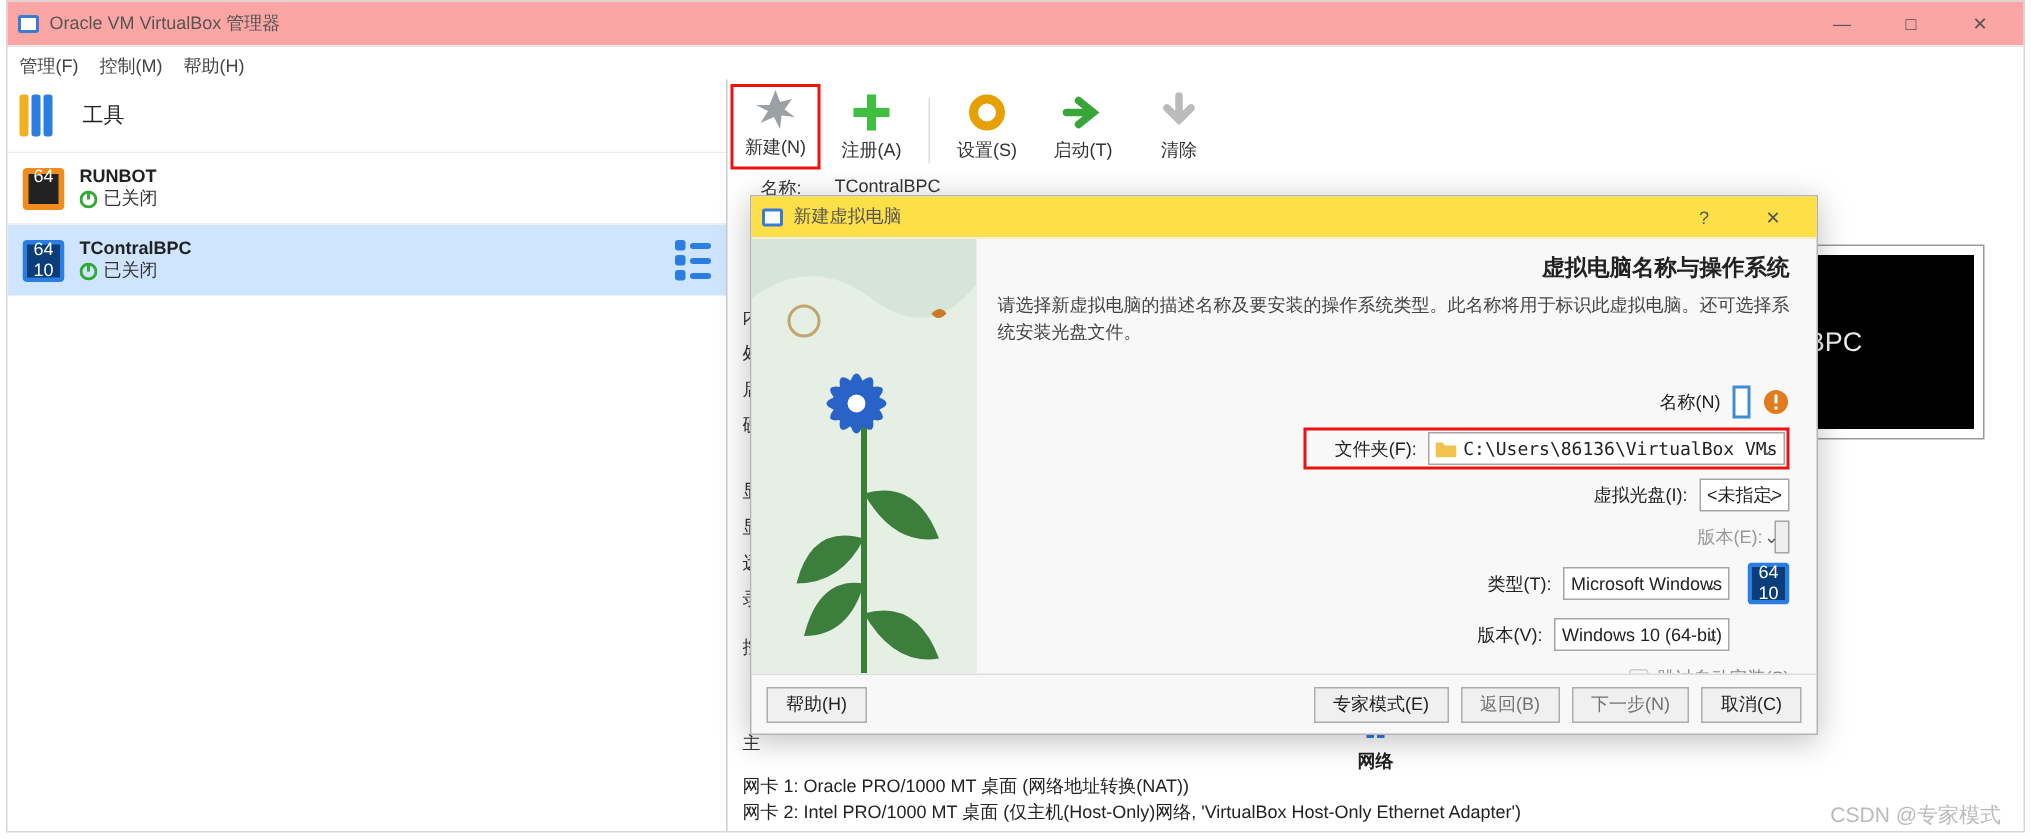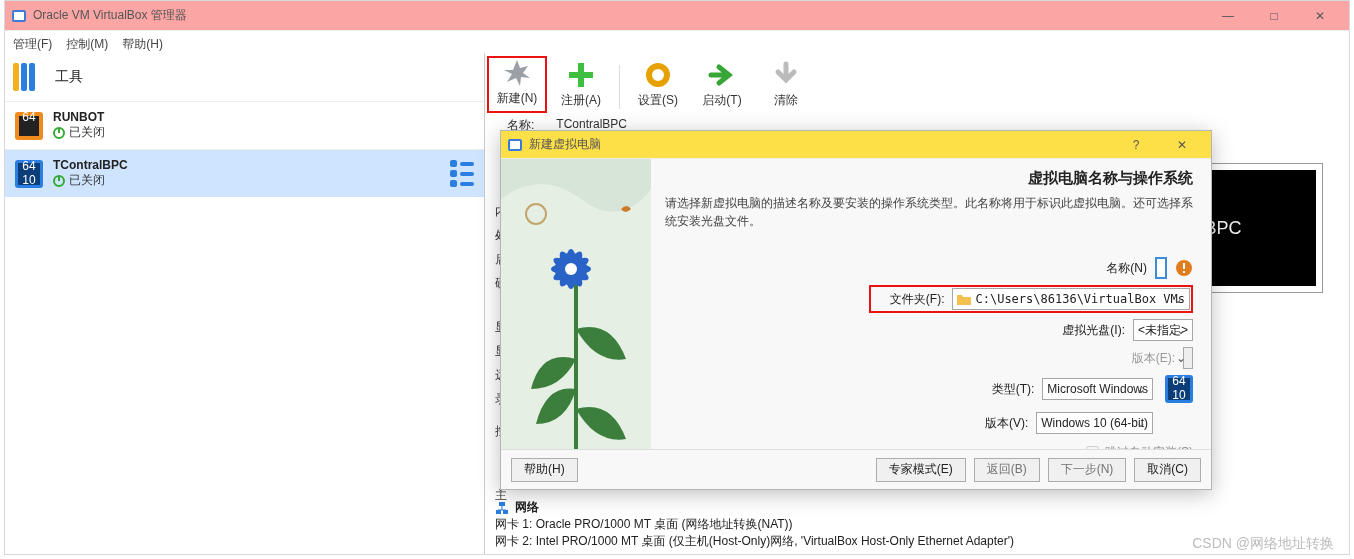--- a/index.html
+++ b/index.html
@@ -33,21 +33,21 @@
   .toolbar { height:60px; display:flex; align-items:flex-end; padding:2px 0 0 0; gap:4px;}
   .tbitem { width:60px; display:flex; flex-direction:column; align-items:center; justify-content:flex-end; padding-bottom:4px; cursor:default; color:#333;}
   .tbitem.highlight { border:2px solid #e11; margin-left:2px;}
   .tbitem .lbl { margin-top:2px;}
   .tbsep { width:1px; height:44px; background:#ddd; margin:0 4px 4px 4px;}
   .plus { width:30px; height:30px; }
   .gear { width:30px; height:30px; }
   .arrow { width:30px; height:30px;}
 
   .detail-line { padding:0 10px; color:#333; display:flex; gap:22px; margin-left:12px;}
-  .section-title { font-weight:bold; display:flex; align-items:center; gap:6px; margin-top:4px;}
+  .section-title { font-weight:bold; display:flex; align-items:center; gap:6px; margin-top:4px;flex-direction:column;}
   .preview { position:absolute; right:26px; top:110px; width:220px; height:130px; border:1px solid #999; padding:6px; background:#fff;}
   .preview .inner { width:100%; height:100%; background:#000; color:#eee; display:flex; align-items:center; justify-content:center; font-family:monospace;}
 
   
   .dialog { position:absolute; left:500px; top:130px; width:712px; height:360px; background:#f8f8f8; border:1px solid #b5b5b5; box-shadow:0 4px 20px rgba(0,0,0,0.25); display:flex; flex-direction:column;}
   .dialog .titlebar { height:28px; background:#fde047;}
   .dialog-body { flex:1; display:flex; overflow:hidden;}
   .dlg-left { width:150px; background:#dfeae0; position:relative; overflow:hidden;}
   .dlg-right { flex:1; padding:10px 18px 6px 14px; display:flex; flex-direction:column;align-items:flex-end;}
   .dlg-right h2 { font-size:15px; margin-bottom:6px;}
@@ -378,13 +378,13 @@
       </div>
     <div class="btn disabled">
         <span>下一步(N)</span>
       </div>
     <div class="btn">
         <span>取消(C)</span>
       </div>
   </div>
 </div>
 
-<div class="watermark">CSDN @网络地址转换</div>
+<div class="watermark">CSDN @专家模式</div>
 
 </body></html>

